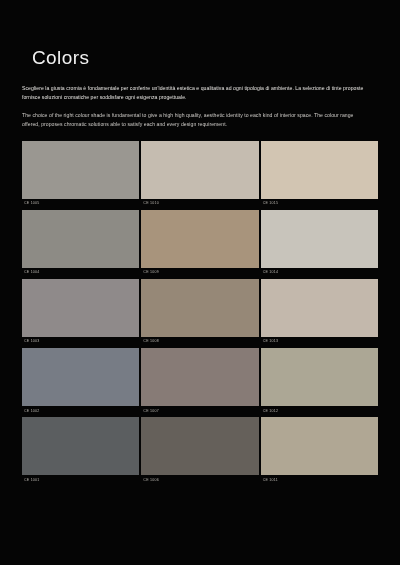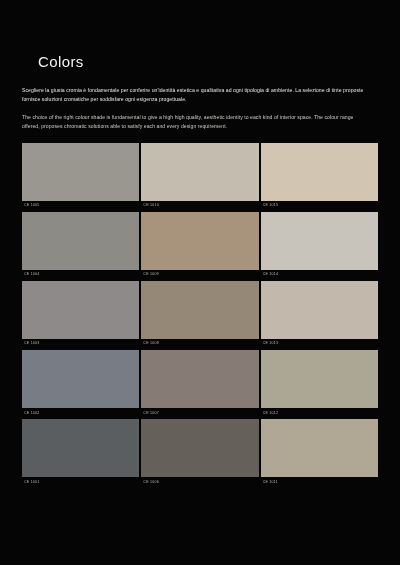--- a/index.html
+++ b/index.html
@@ -19,25 +19,25 @@
   .page {
     position: relative;
     width: 400px;
     height: 565px;
     background: #050505;
     box-sizing: border-box;
     padding: 0 22px;
   }
 
   .page-title {
-    font-size: 15px;
+    font-size: 19px;
     font-weight: 400;
     letter-spacing: 0.4px;
     color: #f2f2f2;
-    margin: 16px;
+    margin: 10px;
     padding-top: 38px;
     line-height: 1;
   }
 
   .intro {
     margin-top: 17px;
   }
 
   .intro-it {
     font-size: 5.1px;

